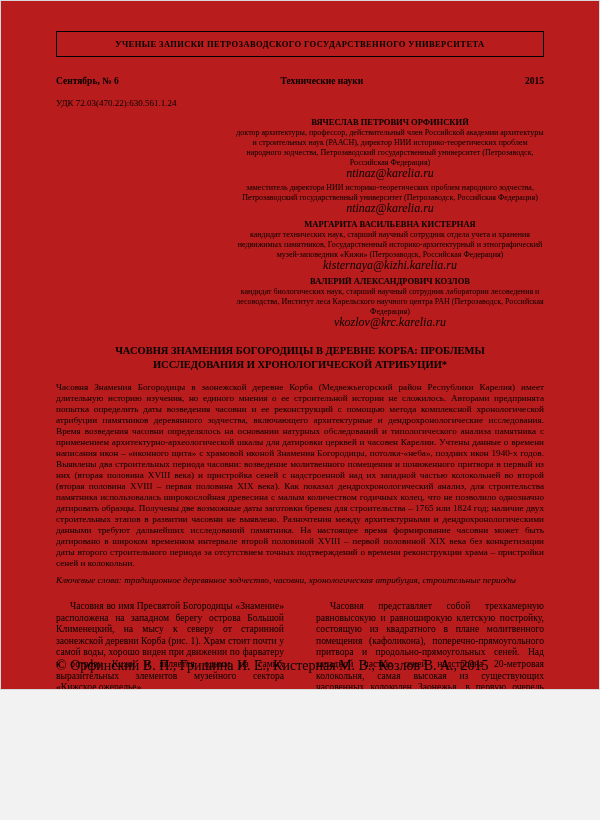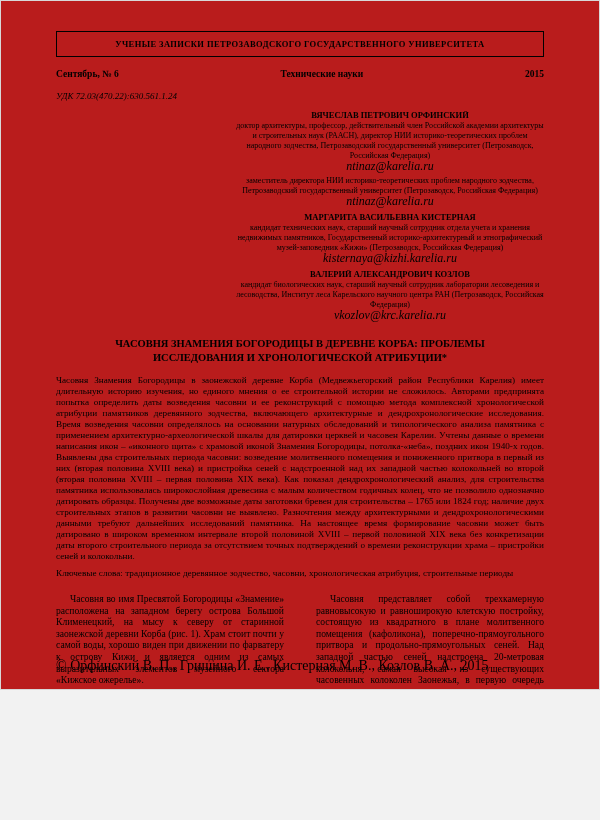--- a/index.html
+++ b/index.html
@@ -8,34 +8,34 @@
   .page {
     width:600px; height:690px; margin:0 auto; background:#b91c1c;
     border:1px solid #d8d8d8; padding:30px 55px 16px; position:relative; overflow:hidden;
   }
   .header-box {
     border:1px solid #000; text-align:center; font-weight:bold;
     font-size:8.5px; letter-spacing:0.4px; padding:7px 4px; line-height:10px;
   }
   .issue-row {
     display:flex; justify-content:space-between; align-items:flex-start;
-    font-weight:bold; font-size:9.5px; margin-top:12px;
+    font-weight:bold; font-size:9.5px; margin-top:19px;
   }
-  .udc { font-size:9px; margin-top:12px;font-style:italic; }
+  .udc { font-size:9px; margin-top:12px; }
   .authors { width:308px; margin-left:auto; text-align:center; margin-top:8px; }
   .author { margin-bottom:4px; }
   .author-name { font-size:8.5px; font-weight:bold; line-height:12px; }
   .author-affil { font-size:8px; line-height:10px; }
   .author-email { font-size:12px; font-style:italic; line-height:11px; }
   .title {
     font-size:10.5px; font-weight:bold; text-align:center;
     max-width:452px; margin:16px auto 10px; line-height:14px;
   }
   .abstract { font-size:9.2px; line-height:11px; text-align:justify; }
-  .keywords { font-size:9.2px; line-height:11px; margin-top:6px; text-align:justify; }
+  .keywords { font-size:9.2px; line-height:11px; font-style:italic; margin-top:6px; text-align:justify; }
   .columns { display:flex; gap:32px; margin-top:14px; }
   .col { flex:1; font-size:9.6px; line-height:11.6px; text-align:justify; text-indent:14px; }
   .footer { position:absolute; bottom:15px; left:55px; font-size:14px; }
 </style>
 </head>
 <body>
 
 <div class="page">
 
   <div class="header-box">

